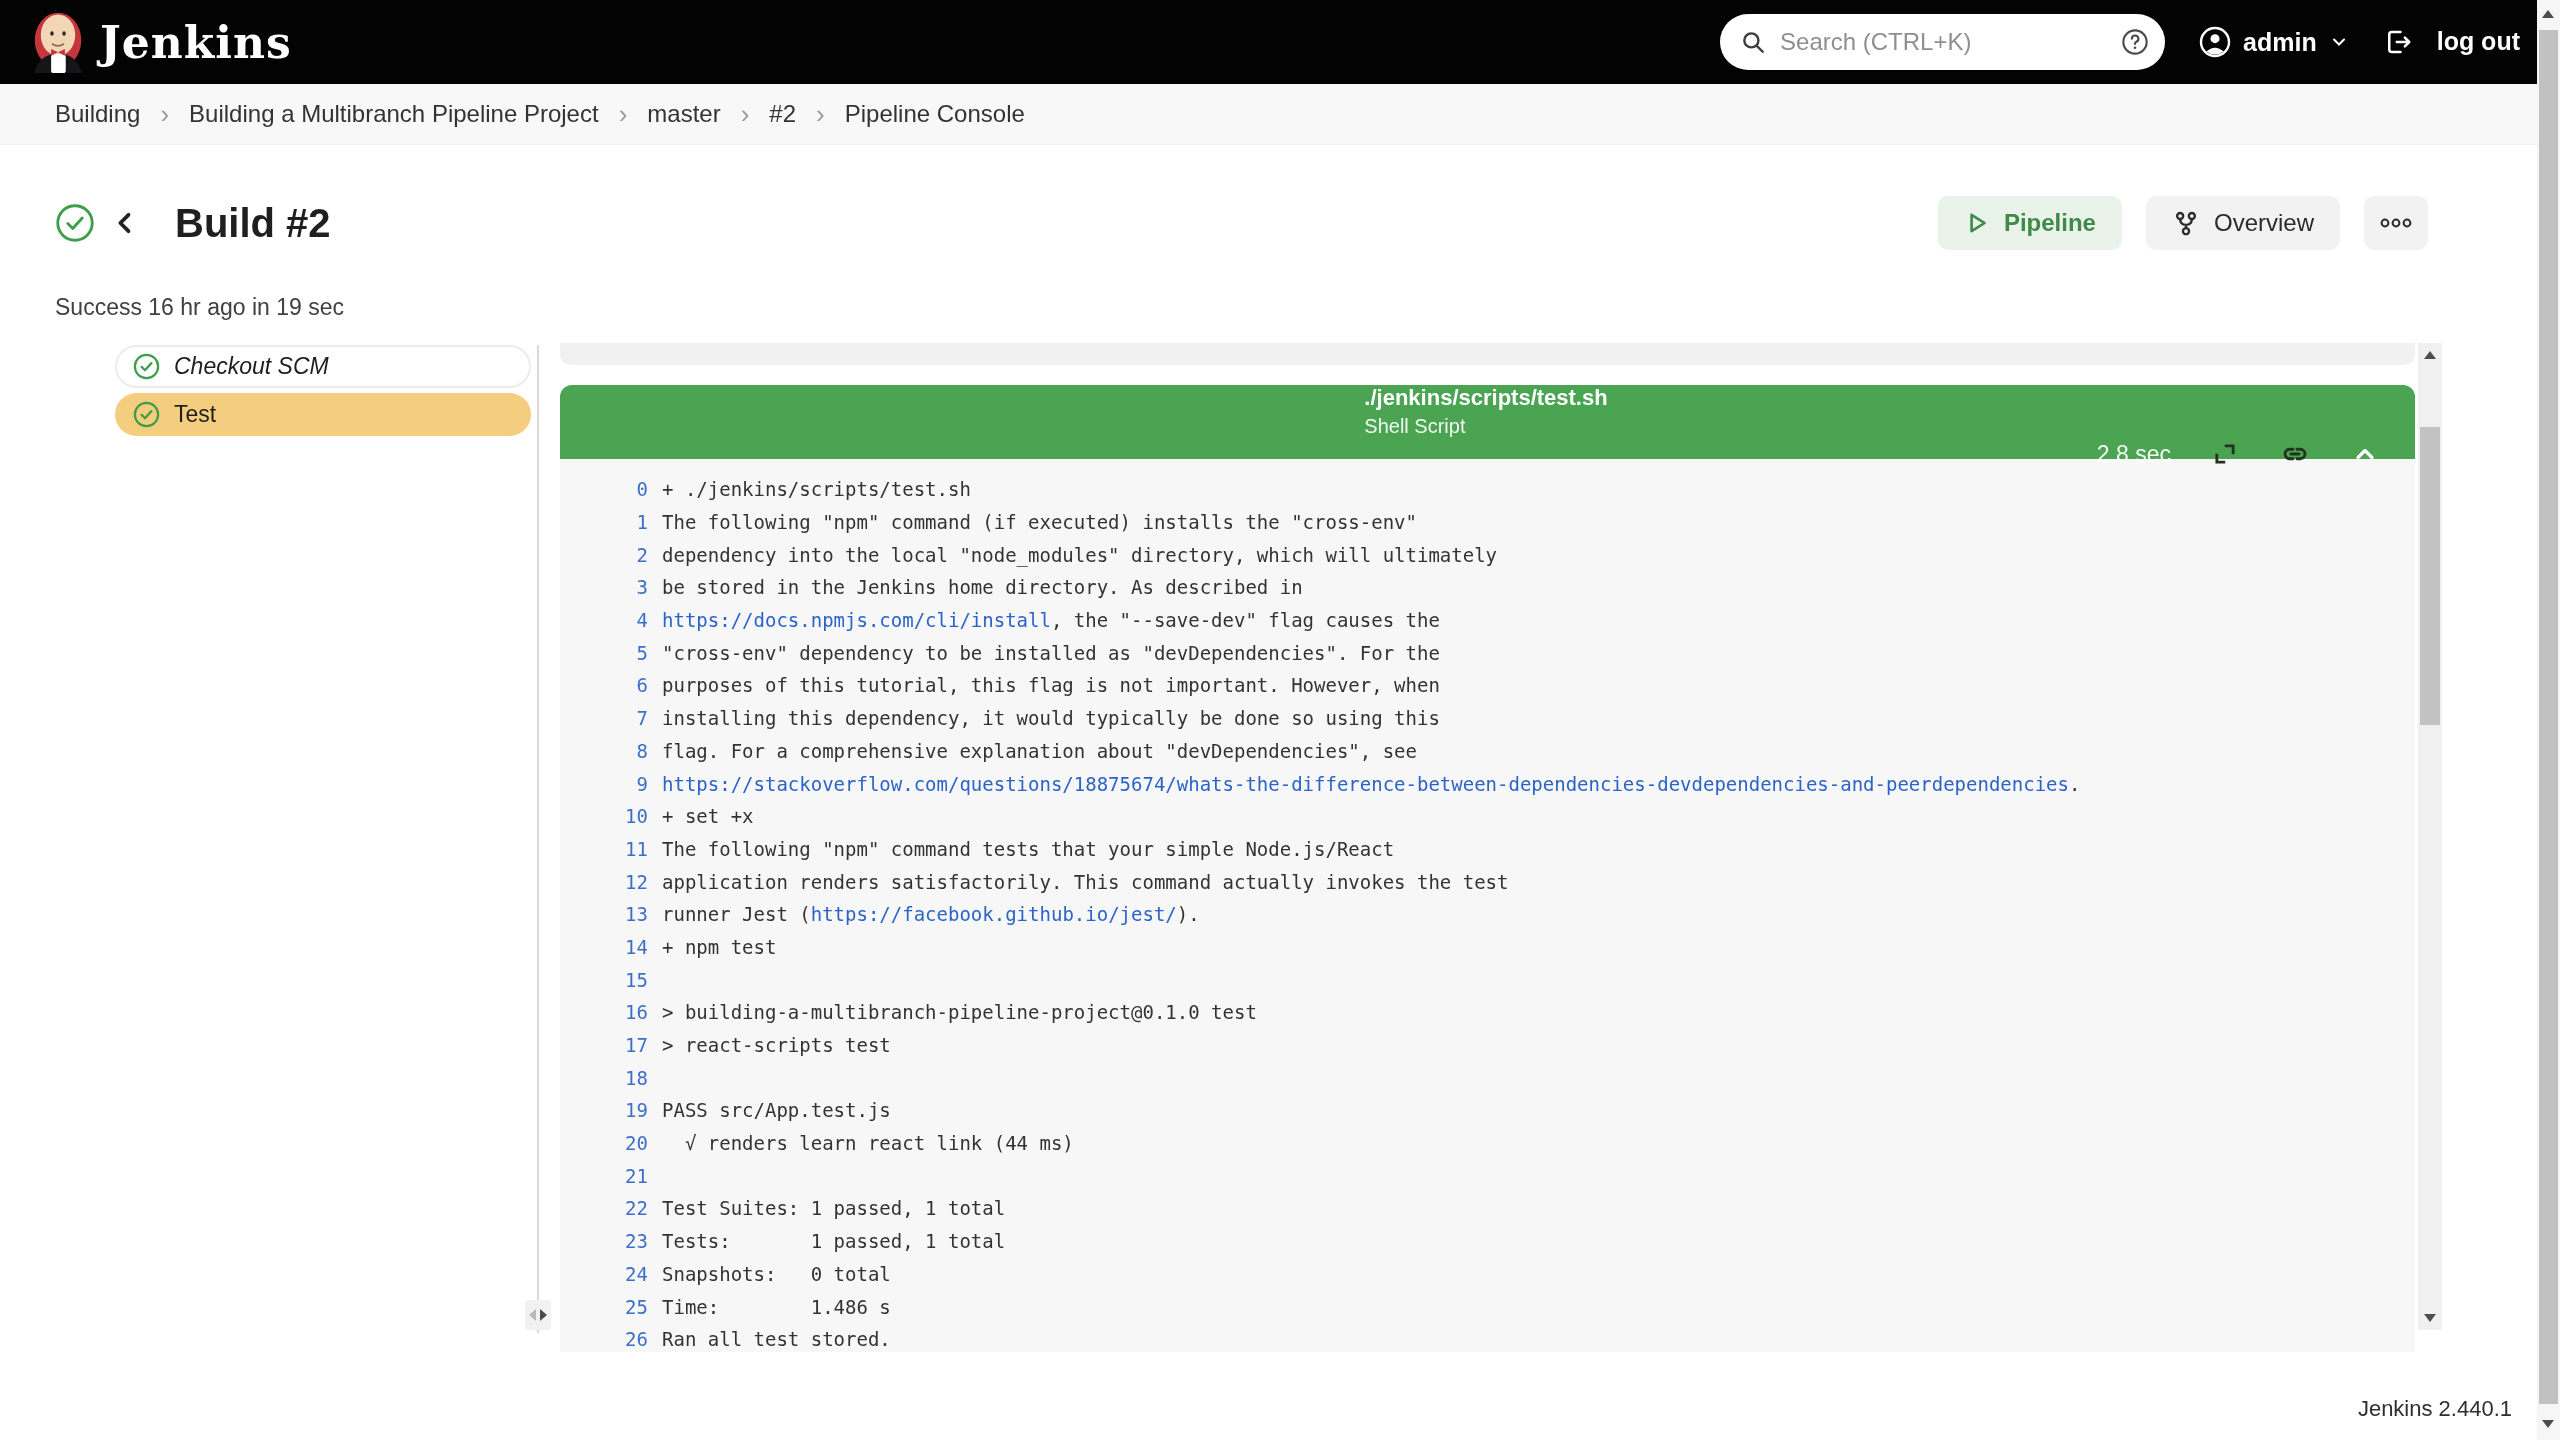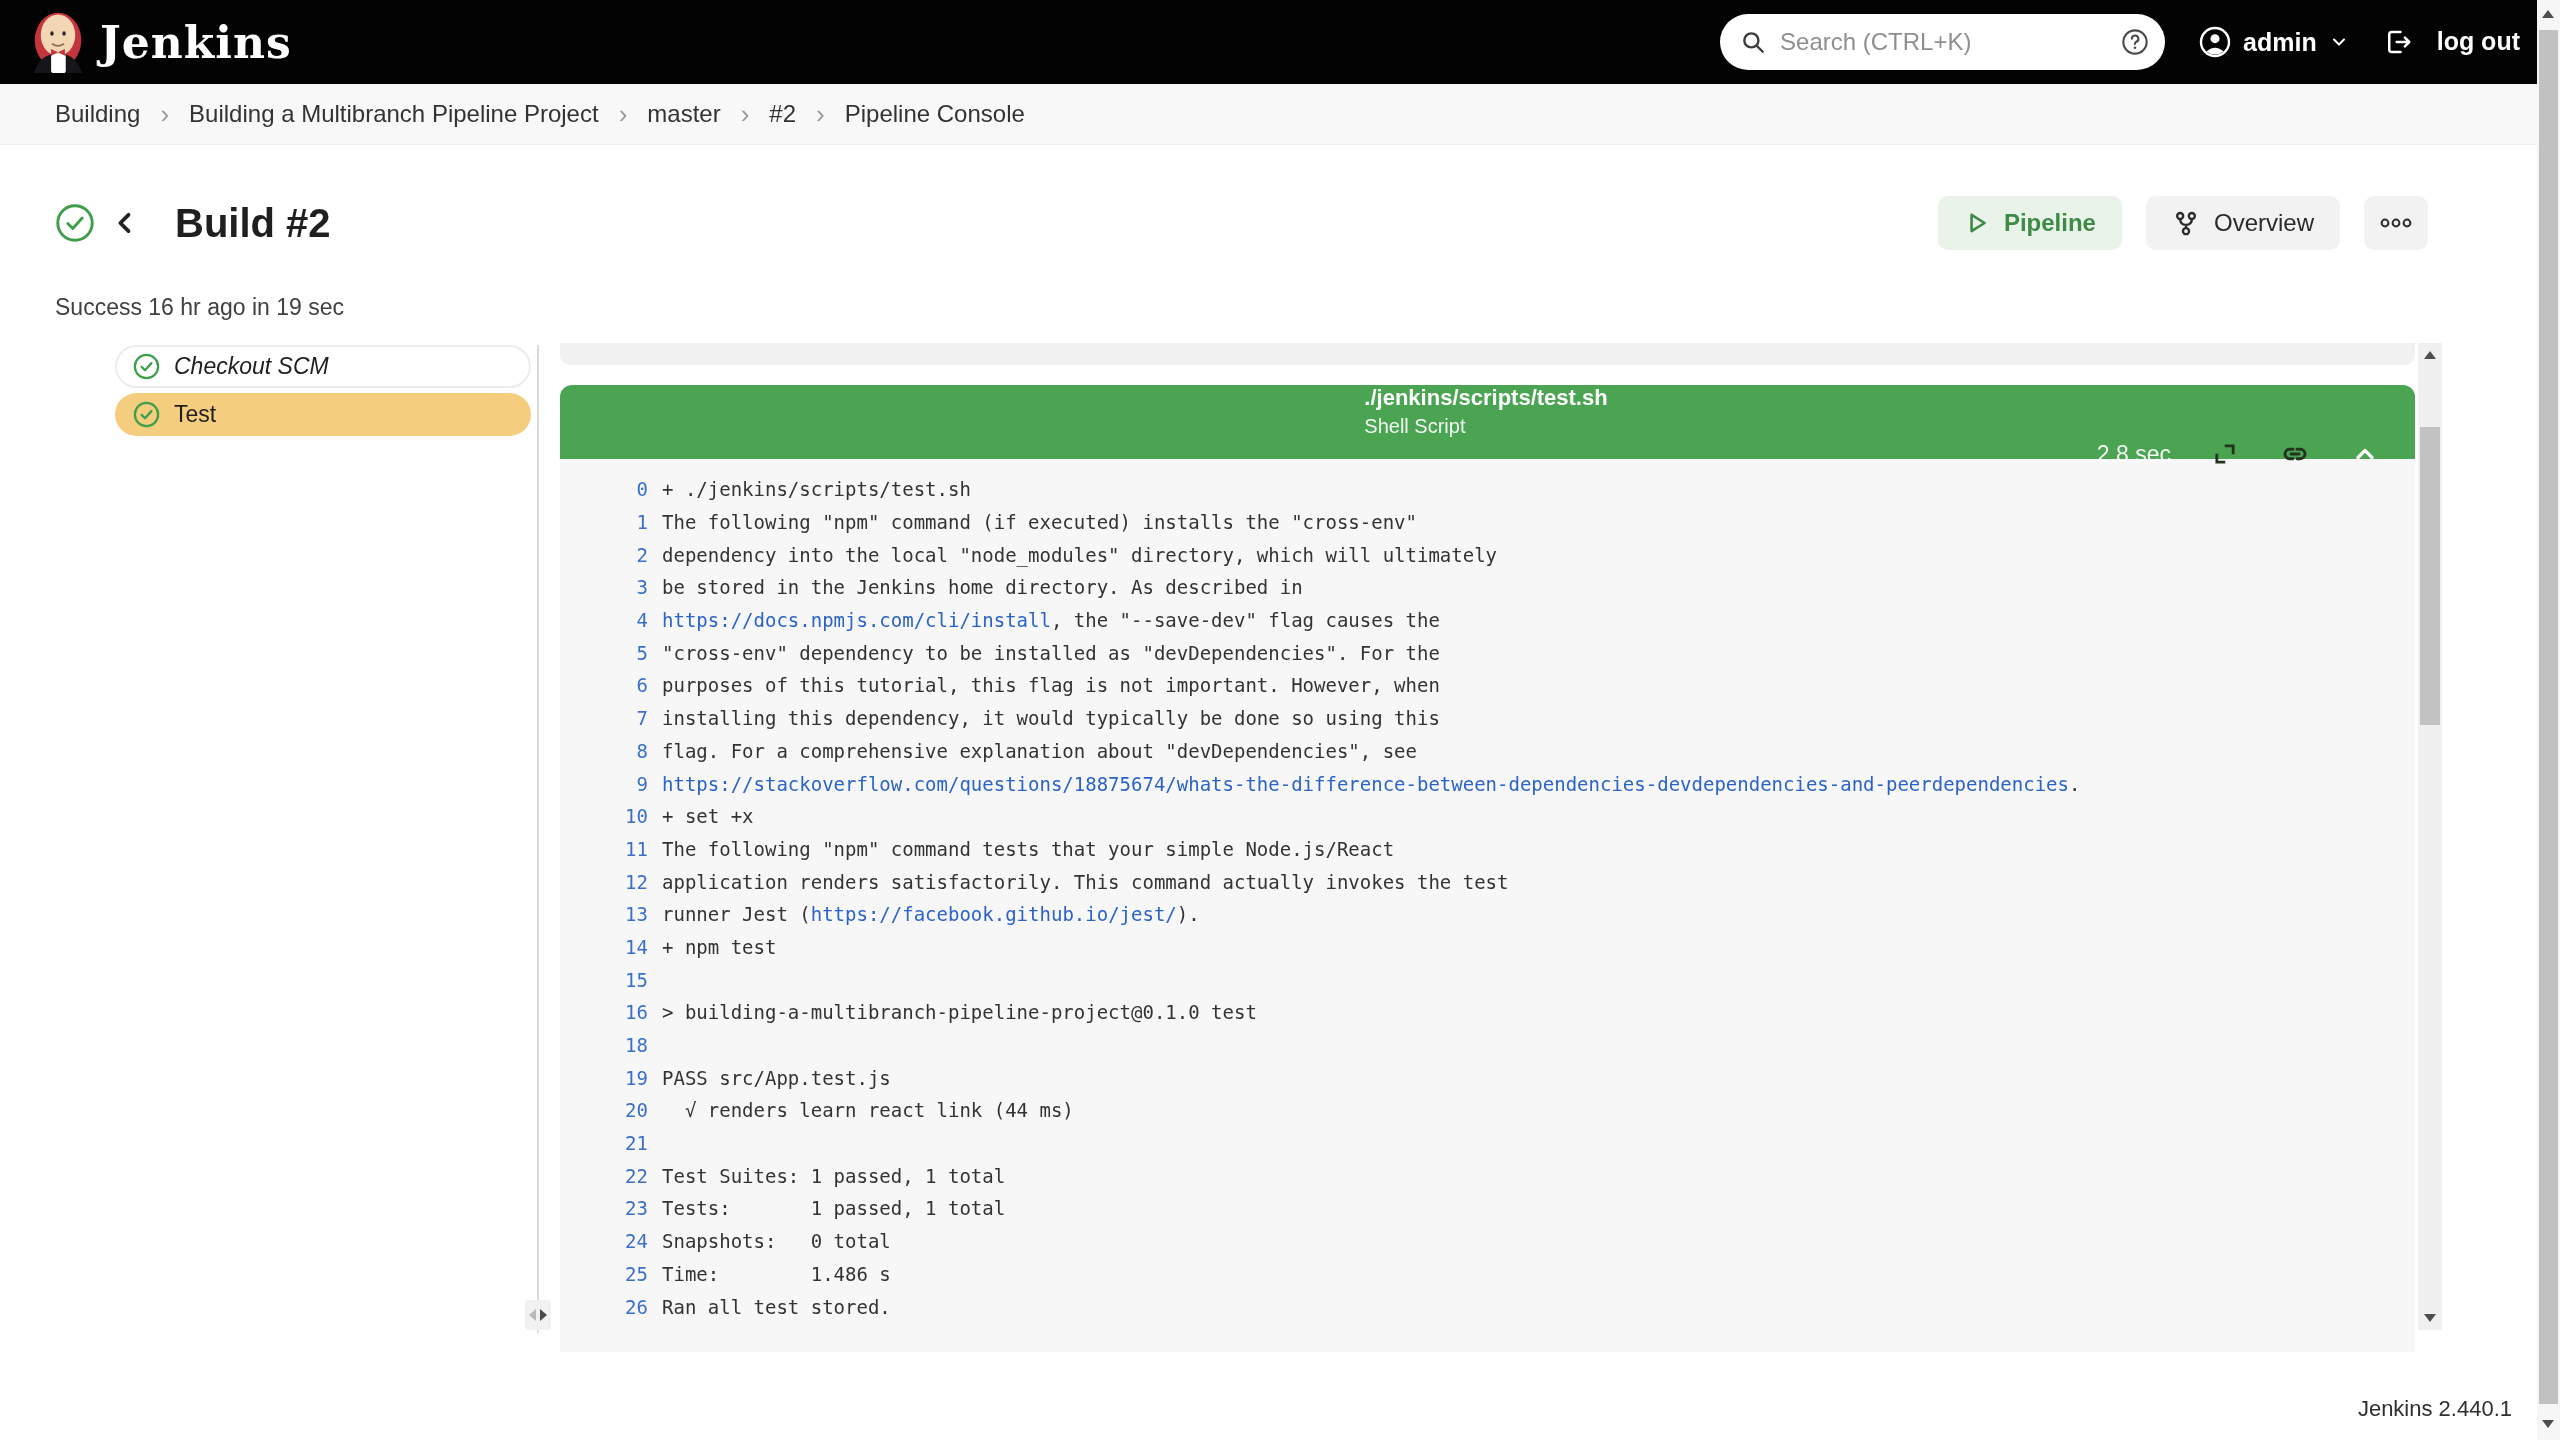--- a/index.html
+++ b/index.html
@@ -258,20 +258,21 @@
         <div class="cline"><span class="cnum">7</span><span class="ctext">installing this dependency, it would typically be done so using this</span></div>
         <div class="cline"><span class="cnum">8</span><span class="ctext">flag. For a comprehensive explanation about "devDependencies", see</span></div>
         <div class="cline"><span class="cnum">9</span><span class="ctext"><a href="#">https://stackoverflow.com/questions/18875674/whats-the-difference-between-dependencies-devdependencies-and-peerdependencies</a>.</span></div>
         <div class="cline"><span class="cnum">10</span><span class="ctext">+ set +x</span></div>
         <div class="cline"><span class="cnum">11</span><span class="ctext">The following "npm" command tests that your simple Node.js/React</span></div>
         <div class="cline"><span class="cnum">12</span><span class="ctext">application renders satisfactorily. This command actually invokes the test</span></div>
         <div class="cline"><span class="cnum">13</span><span class="ctext">runner Jest (<a href="#">https://facebook.github.io/jest/</a>).</span></div>
         <div class="cline"><span class="cnum">14</span><span class="ctext">+ npm test</span></div>
         <div class="cline"><span class="cnum">15</span><span class="ctext"></span></div>
         <div class="cline"><span class="cnum">16</span><span class="ctext">&gt; building-a-multibranch-pipeline-project@0.1.0 test</span></div>
+        <div class="cline"><span class="cnum">17</span><span class="ctext">&gt; react-scripts test</span></div>
         <div class="cline"><span class="cnum">18</span><span class="ctext"></span></div>
         <div class="cline"><span class="cnum">19</span><span class="ctext">PASS src/App.test.js</span></div>
         <div class="cline"><span class="cnum">20</span><span class="ctext">  √ renders learn react link (44 ms)</span></div>
         <div class="cline"><span class="cnum">21</span><span class="ctext"></span></div>
         <div class="cline"><span class="cnum">22</span><span class="ctext">Test Suites: 1 passed, 1 total</span></div>
         <div class="cline"><span class="cnum">23</span><span class="ctext">Tests:       1 passed, 1 total</span></div>
         <div class="cline"><span class="cnum">24</span><span class="ctext">Snapshots:   0 total</span></div>
         <div class="cline"><span class="cnum">25</span><span class="ctext">Time:        1.486 s</span></div>
         <div class="cline"><span class="cnum">26</span><span class="ctext">Ran all test stored.</span></div>
       </div>

